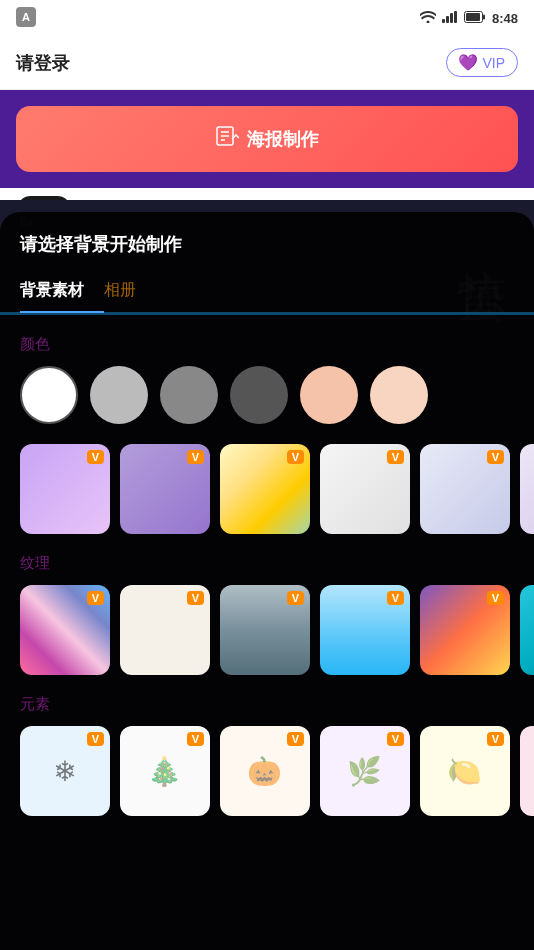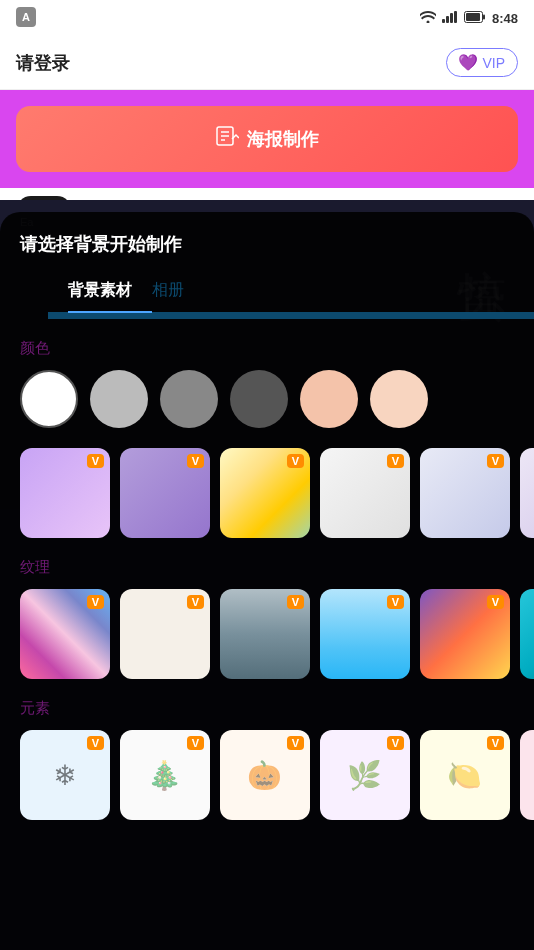--- a/index.html
+++ b/index.html
@@ -46,21 +46,21 @@
       color: #7b7bff;
       background: #fff;
     }
     .vip-heart { color: #ff6b9d; font-size: 16px; }
 
     
     .action-buttons {
       display: flex;
       gap: 6px;
       padding: 16px;
-      background: #d946ef;
+      background: #4c1d95;
     }
     .btn-poster {
       flex: 1;
       background: linear-gradient(135deg, #ff7b6e, #ff5252);
       border: none;
       border-radius: 14px;
       padding: 18px 0;
       display: flex;
       align-items: center;
       justify-content: center;
@@ -133,26 +133,25 @@
       color: #fff;
       font-size: 18px;
       font-weight: bold;
       padding: 0 20px 16px 20px;
     }
 
     
     .sub-tabs {
       display: flex;
       padding: 0 20px;
-      border-bottom: 7px solid #0c4a6e;
+      border-bottom: 3px solid #0c4a6e;
       margin-bottom: 20px;
-      margin-left: 48px;
     }
     .sub-tab {
-      color: #0c4a6e;
+      color: #a16207;
       font-size: 16px;
       padding: 8px 20px 10px 0;
       cursor: pointer;
     }
     .sub-tab.active {
       color: #fff;
       font-weight: bold;
       border-bottom: 2px solid #4da6ff;
       margin-bottom: -1px;
     }

